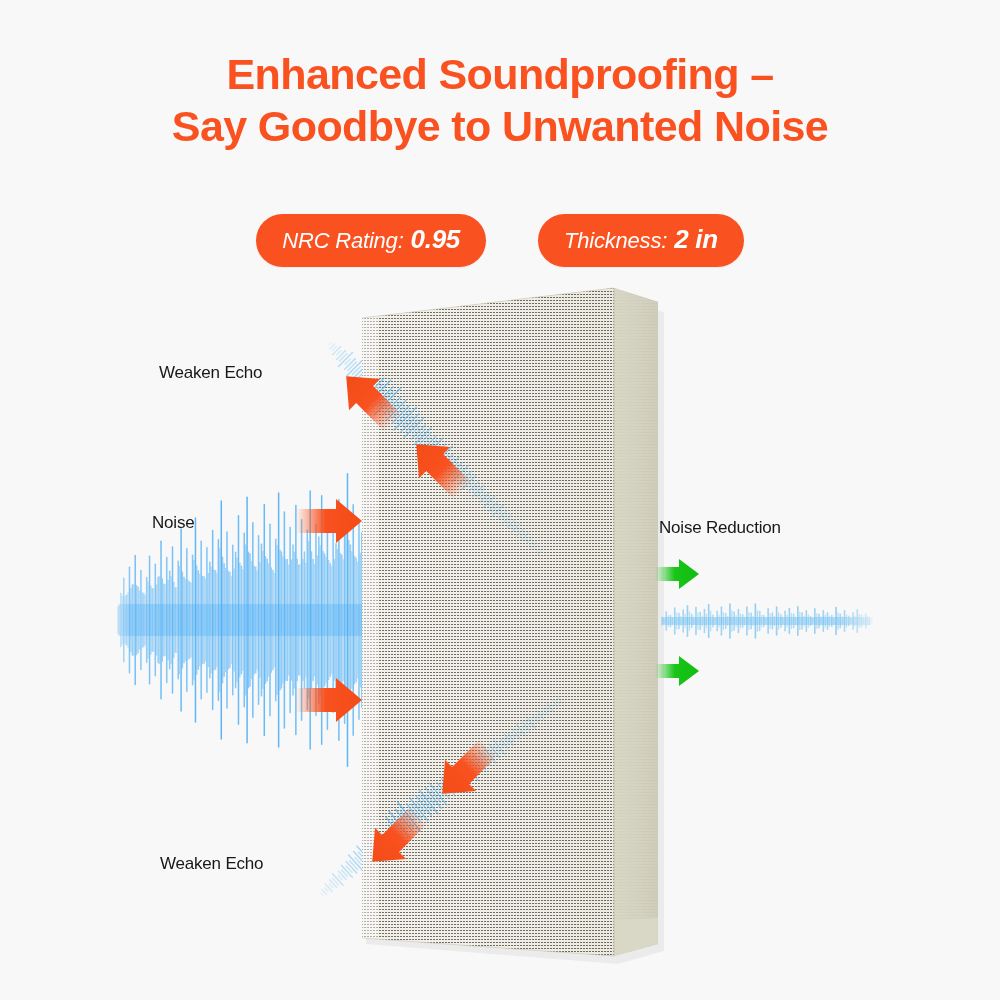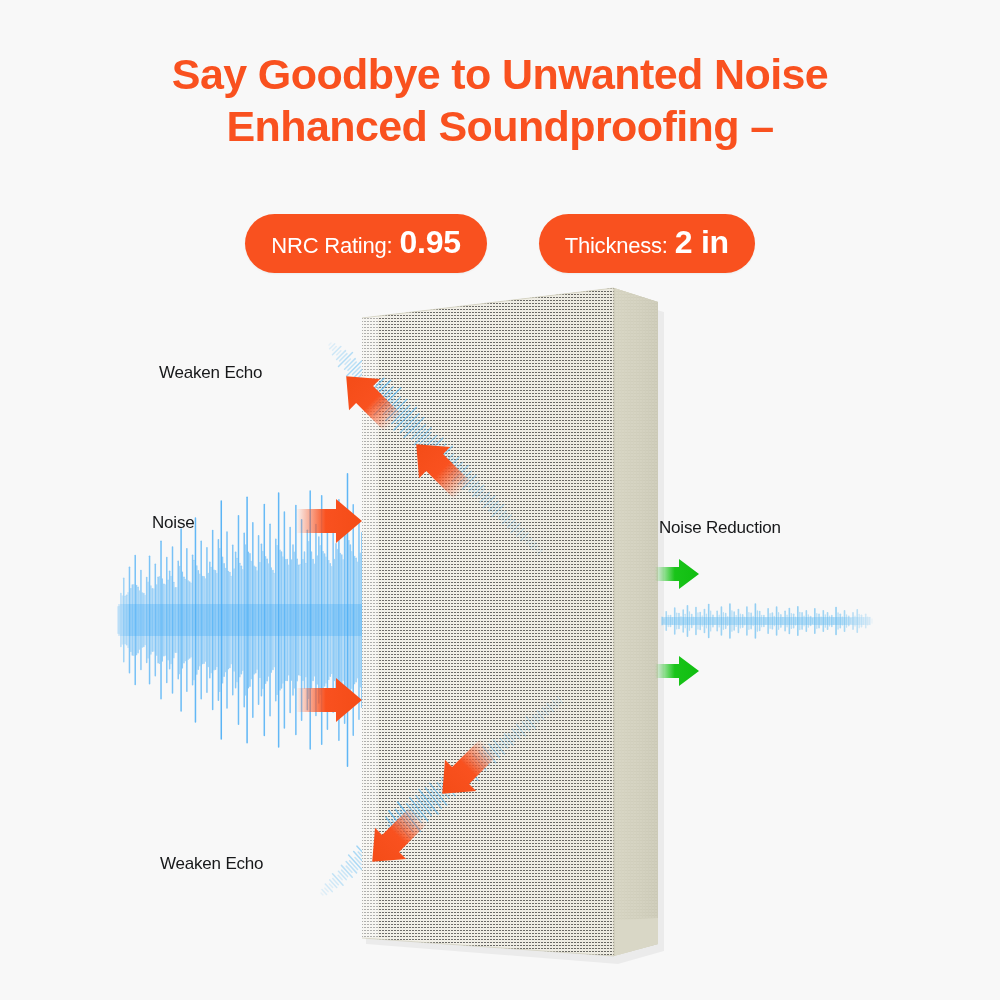--- a/index.html
+++ b/index.html
@@ -30,45 +30,46 @@
     display:flex;justify-content:center;align-items:center;gap:52px;
   }
   .badge{
     background:#f9511f;color:#fff;
     border-radius:999px;
     padding:10px 26px 12px 26px;
     font-size:22px;
     display:flex;align-items:baseline;gap:7px;
     white-space:nowrap;
     box-shadow:0 1px 2px rgba(0,0,0,.05);
+    font-style:italic;
   }
   .badge .lbl{font-weight:400;letter-spacing:-0.2px;}
-  .badge .val{font-weight:bold;font-size:32px;letter-spacing:-0.3px;}
+  .badge .val{font-weight:bold;font-size:26px;letter-spacing:-0.3px;}
 
   
   .scene-label{
     position:absolute;
     color:#17181a;
     font-size:17px;
     letter-spacing:-0.2px;
     white-space:nowrap;
   }
   #label-echo-top{left:159px;top:363px;}
   #label-noise{left:152px;top:513px;}
   #label-echo-bottom{left:160px;top:854px;}
   #label-reduction{left:659px;top:518px;}
 </style>
 </head>
 <body>
 
 <div id="stage">
 
   <div class="headline">
+    <span class="ln">Enhanced Soundproofing –</span>
     <span class="ln">Say Goodbye to Unwanted Noise</span>
-    <span class="ln">Enhanced Soundproofing –</span>
   </div>
 
   <div class="badges">
     <div class="badge">
       <span class="lbl">NRC Rating:</span>
       <span class="val">0.95</span>
     </div>
     <div class="badge">
       <span class="lbl">Thickness:</span>
       <span class="val">2 in</span>

